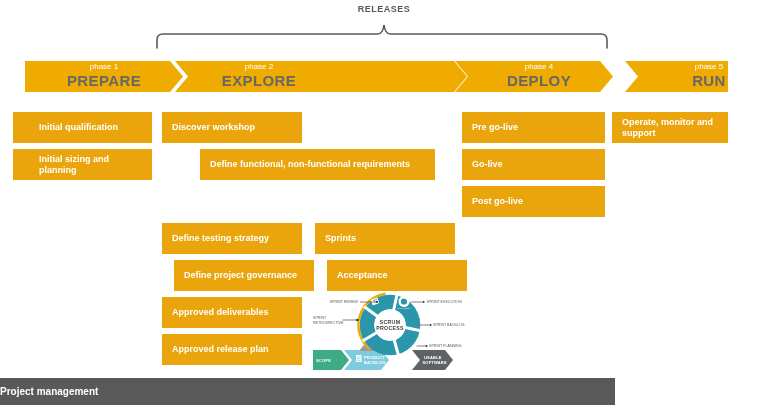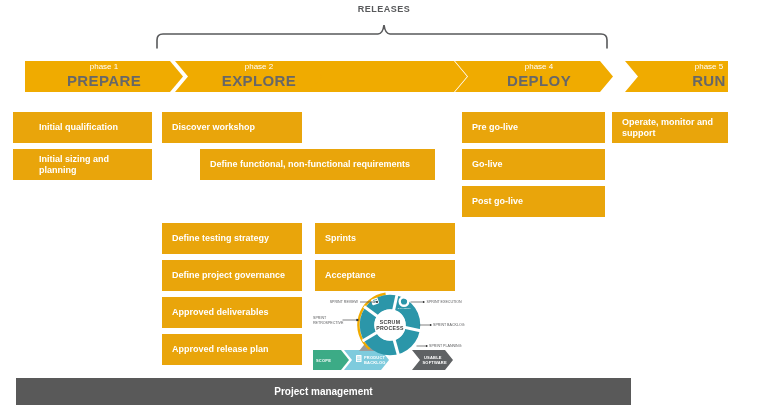--- a/index.html
+++ b/index.html
@@ -30,26 +30,26 @@
     font-size:9px;display:flex;align-items:center;padding:0 8px 0 10px;
     box-sizing:border-box;line-height:1.2;
   }
   .c1{left:13px;width:139px;padding-left:26px;}
   .c2{left:162px;width:140px;}
   .c2w{left:162px;width:235px;margin-left:38px;}
   .c3{left:315px;width:140px;}
   .c4{left:462px;width:143px;}
   .c5{left:612px;width:140px;}
   .r1{top:112px;}.r2{top:149px;}.r3{top:186px;}.r4{top:223px;}
-  .r5{top:260px;}.r6{top:297px;}.r7{top:334px;}
+  .r5{top:260px;margin-left:12px;}.r6{top:297px;}.r7{top:334px;}
 
   
   .footer{
-    position:absolute;left:16px;top:378px;width:615px;height:27px;background:#595959;
-    color:#fff;font-weight:bold;font-size:10px;display:flex;align-items:center;justify-content:center;
+    position:absolute;left:0;top:378px;width:615px;height:27px;background:#595959;
+    color:#fff;font-weight:bold;font-size:10px;display:flex;align-items:center;justify-content:flex-start;
   }
 
   
   .scrum{position:absolute;left:311px;top:289px;}
   .scrum text{font-family:"Liberation Sans",sans-serif;}
   .scrum .lblt{font-size:3.6px;fill:#58595B;}
   .scrum .lnk{stroke:#4a4a4a;stroke-width:.7;}
   .scrum .dot{fill:#333;}
   .scrum .flowt{font-size:4px;font-weight:bold;fill:#fff;letter-spacing:.2px;}
   .scrum .centert{font-size:5.2px;font-weight:bold;fill:#3E3E3E;text-anchor:middle;letter-spacing:.3px;}

